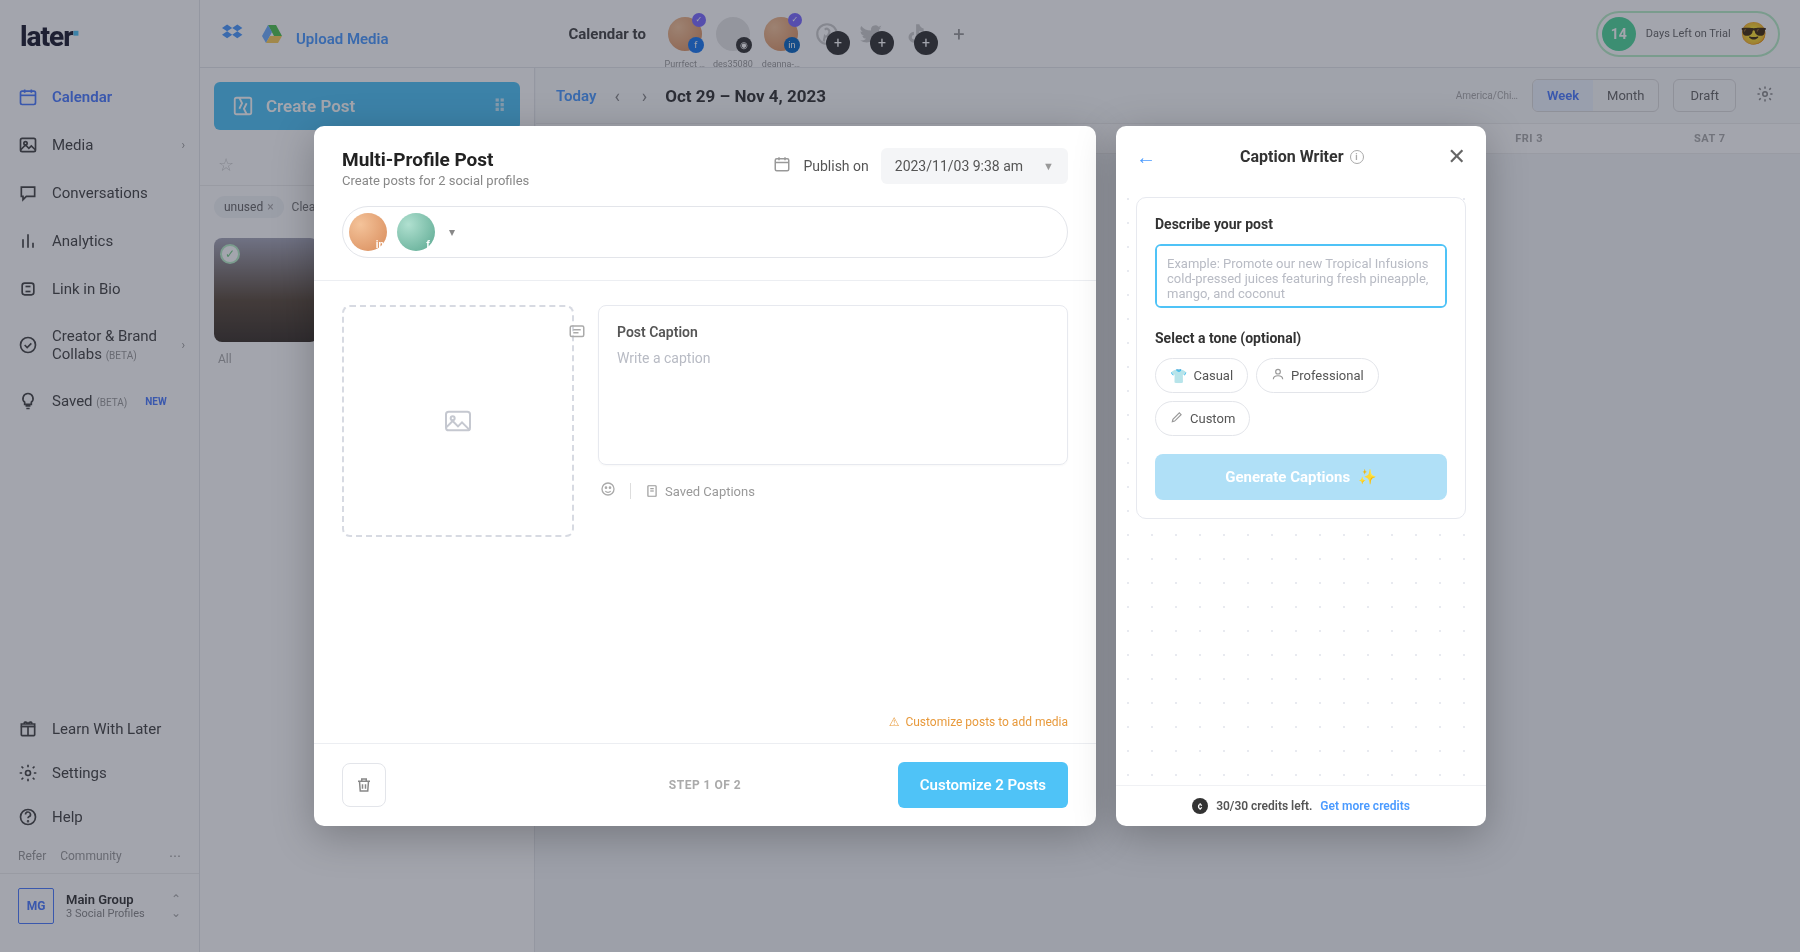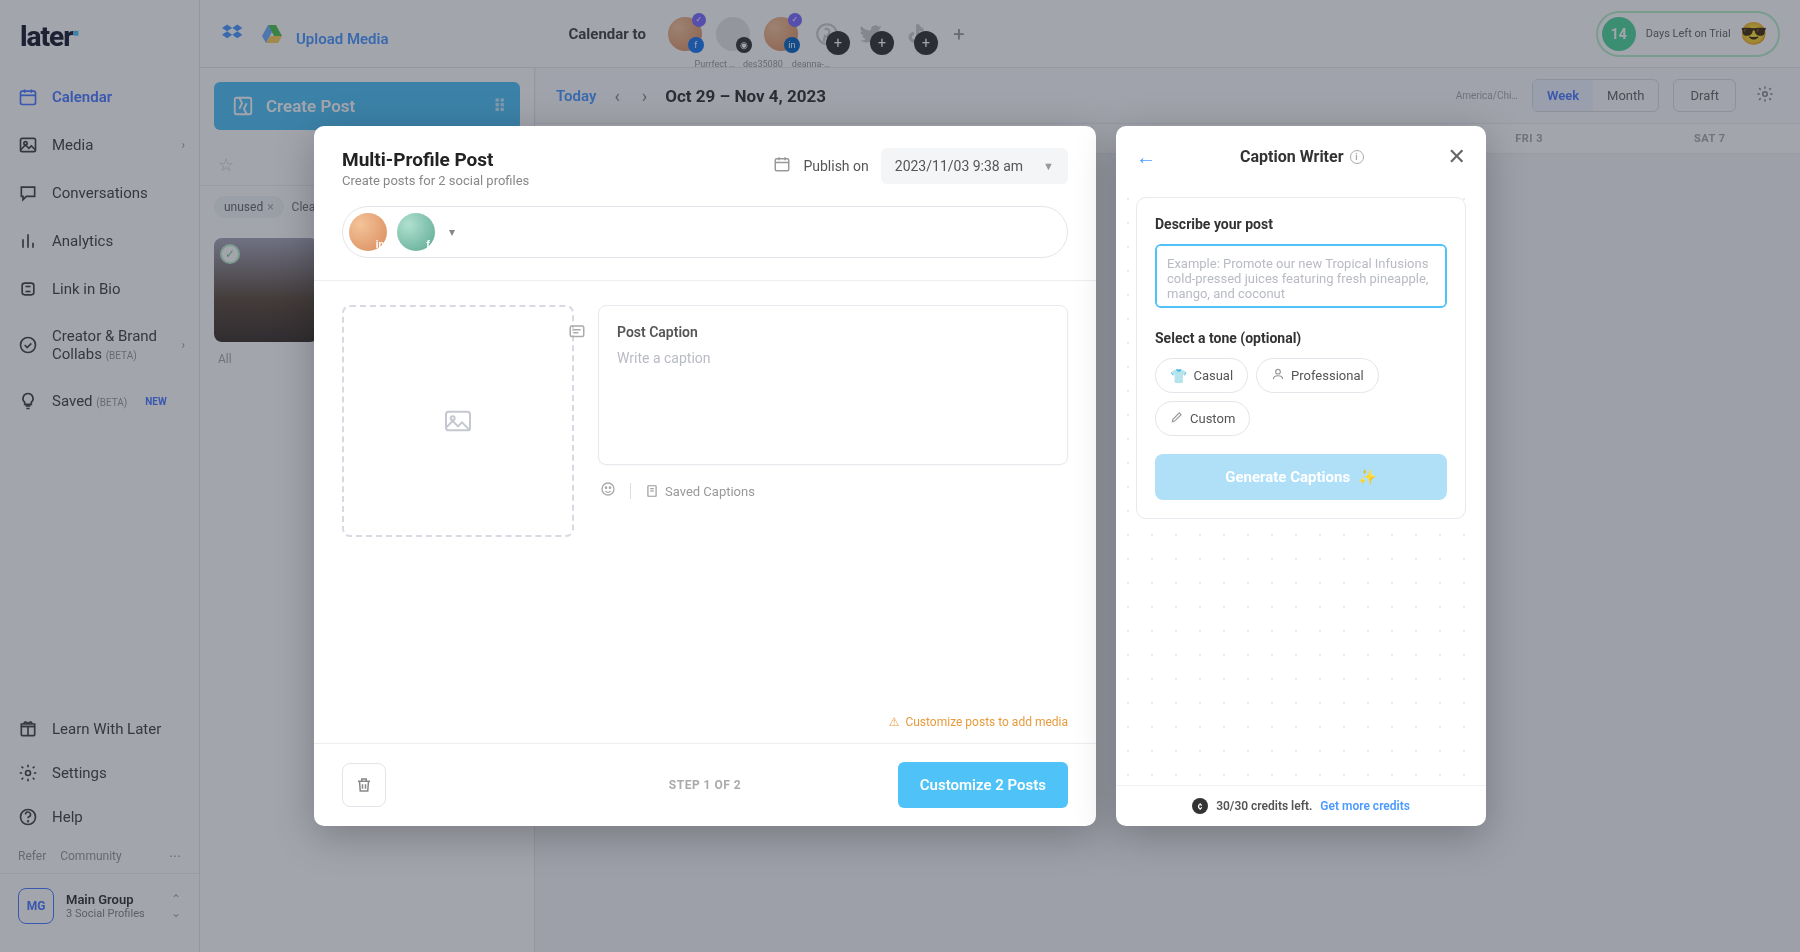--- a/index.html
+++ b/index.html
@@ -14,21 +14,21 @@
 .nav-item.active { color: #4a7aff; font-weight: 600; }
 .nav-icon { width: 20px; height: 20px; display: inline-flex; align-items: center; justify-content: center; }
 .nav-expand { position: absolute; right: 14px; color: #999; font-size: 12px; }
 .nav-badge { font-size: 10px; font-weight: 700; color: #4a7aff; margin-left: 4px; }
 .nav-sub { font-size: 10px; color: #999; font-weight: 400; }
 
 .sidebar-bottom { position: absolute; bottom: 0; left: 0; width: 100%; padding: 0 0 14px 0; }
 .learn-item, .settings-item, .help-item { display: flex; align-items: center; padding: 12px 18px; gap: 14px; font-size: 15px; color: #444; cursor: pointer; }
 .refer-row { display: flex; align-items: center; padding: 10px 18px; gap: 14px; font-size: 12px; color: #999; }
 .group-switcher { display: flex; align-items: center; padding: 14px 18px; gap: 12px; border-top: 1px solid #eee; }
-.group-avatar { width: 36px; height: 36px; border-radius: 8px; border: 1px solid #4a7aff; color: #4a7aff; font-size: 12px; font-weight: 700; display: flex; align-items: center; justify-content: center; }
+.group-avatar { width: 36px; height: 36px; border-radius: 2px; border: 1px solid #4a7aff; color: #4a7aff; font-size: 12px; font-weight: 700; display: flex; align-items: center; justify-content: center; }
 .group-info { flex: 1; }
 .group-name { font-size: 13px; font-weight: 600; color: #333; }
 .group-sub { font-size: 11px; color: #888; }
 .group-chev { color: #aaa; font-size: 12px; }
 
 
 .media-panel { position: absolute; left: 200px; top: 68px; width: 335px; height: calc(100% - 68px); background: #fff; border-right: 1px solid #e5e7eb; }
 .create-post-btn { margin: 14px; width: calc(100% - 28px); height: 48px; background: #4fc3f7; color: #fff; border: none; border-radius: 6px; font-size: 17px; font-weight: 600; display: flex; align-items: center; padding: 0 18px; gap: 12px; position: relative; cursor: pointer; }
 .create-drag { position: absolute; right: 14px; color: rgba(255,255,255,0.7); }
 .media-tabs { display: flex; align-items: center; padding: 10px 18px; border-bottom: 1px solid #eee; gap: 16px; }
@@ -48,21 +48,21 @@
 .upload-link { color: #4a9aff; font-size: 15px; font-weight: 600; cursor: pointer; }
 .schedule-to { margin-left: 160px; font-size: 15px; font-weight: 700; color: #444; }
 .profile-row { display: flex; align-items: center; gap: 10px; }
 .prof-avatar { width: 38px; height: 38px; border-radius: 50%; background: #ddd; position: relative; border: 2px solid #fff; }
 .prof-avatar.photo1 { background: radial-gradient(circle at 30% 30%, #f4c39a, #d88b5a); }
 .prof-avatar .check { position: absolute; top: -4px; right: -4px; width: 14px; height: 14px; border-radius: 50%; background: #7a6aff; color: #fff; font-size: 8px; display: flex; align-items: center; justify-content: center; }
 .prof-avatar .plat { position: absolute; bottom: -2px; right: -2px; width: 16px; height: 16px; border-radius: 50%; display: flex; align-items: center; justify-content: center; font-size: 9px; color: #fff; }
 .plat.in { background: #0a66c2; }
 .plat.fb { background: #1877f2; }
 .plat.ig { background: #333; }
-.prof-name { position: absolute; bottom: -18px; left: 50%; transform: translateX(-50%); font-size: 9px; color: #999; white-space: nowrap; margin-left: 30px; }
+.prof-name { position: absolute; bottom: -18px; left: 50%; transform: translateX(-50%); font-size: 9px; color: #999; white-space: nowrap; }
 .prof-add { width: 24px; height: 24px; border-radius: 50%; background: #333; color: #fff; display: flex; align-items: center; justify-content: center; font-size: 14px; cursor: pointer; }
 .prof-placeholder { width: 34px; height: 34px; color: #ccc; display: flex; align-items: center; justify-content: center; font-size: 20px; position: relative; }
 .add-profile-btn { width: 34px; height: 34px; color: #999; font-size: 20px; cursor: pointer; display: flex; align-items: center; justify-content: center; }
 
 .trial-badge { margin-left: auto; display: flex; align-items: center; gap: 10px; border: 2px solid #b9efc8; border-radius: 30px; padding: 4px 10px 4px 4px; }
 .trial-num { width: 34px; height: 34px; border-radius: 50%; background: #4fd89a; color: #fff; font-weight: 700; font-size: 14px; display: flex; align-items: center; justify-content: center; }
 .trial-text { font-size: 11px; color: #666; line-height: 1.2; }
 .trial-emoji { font-size: 22px; }
 
 

